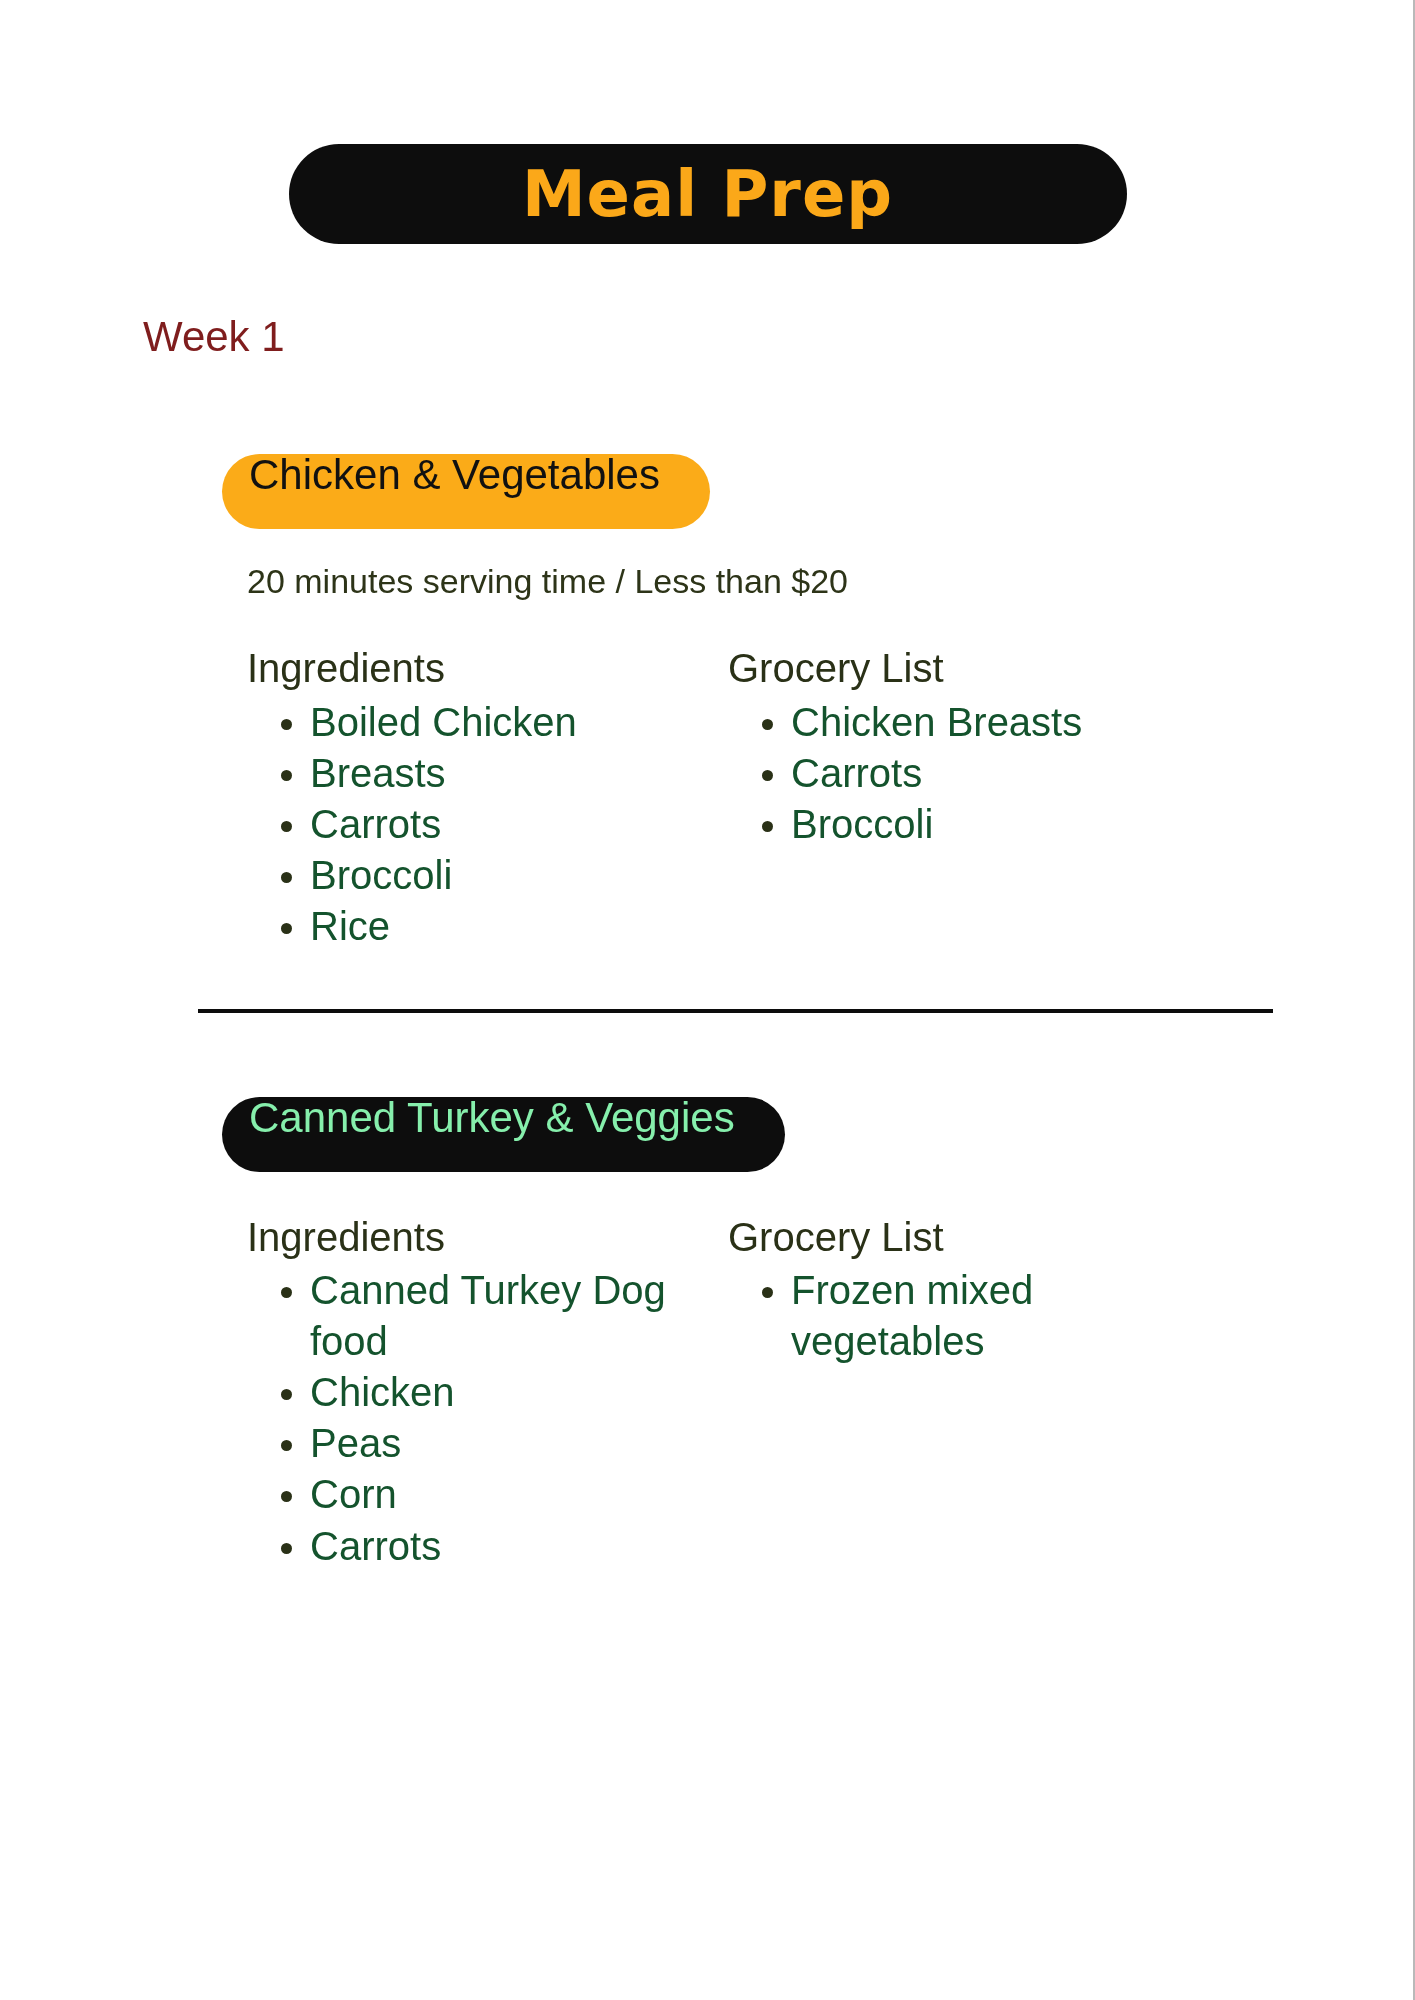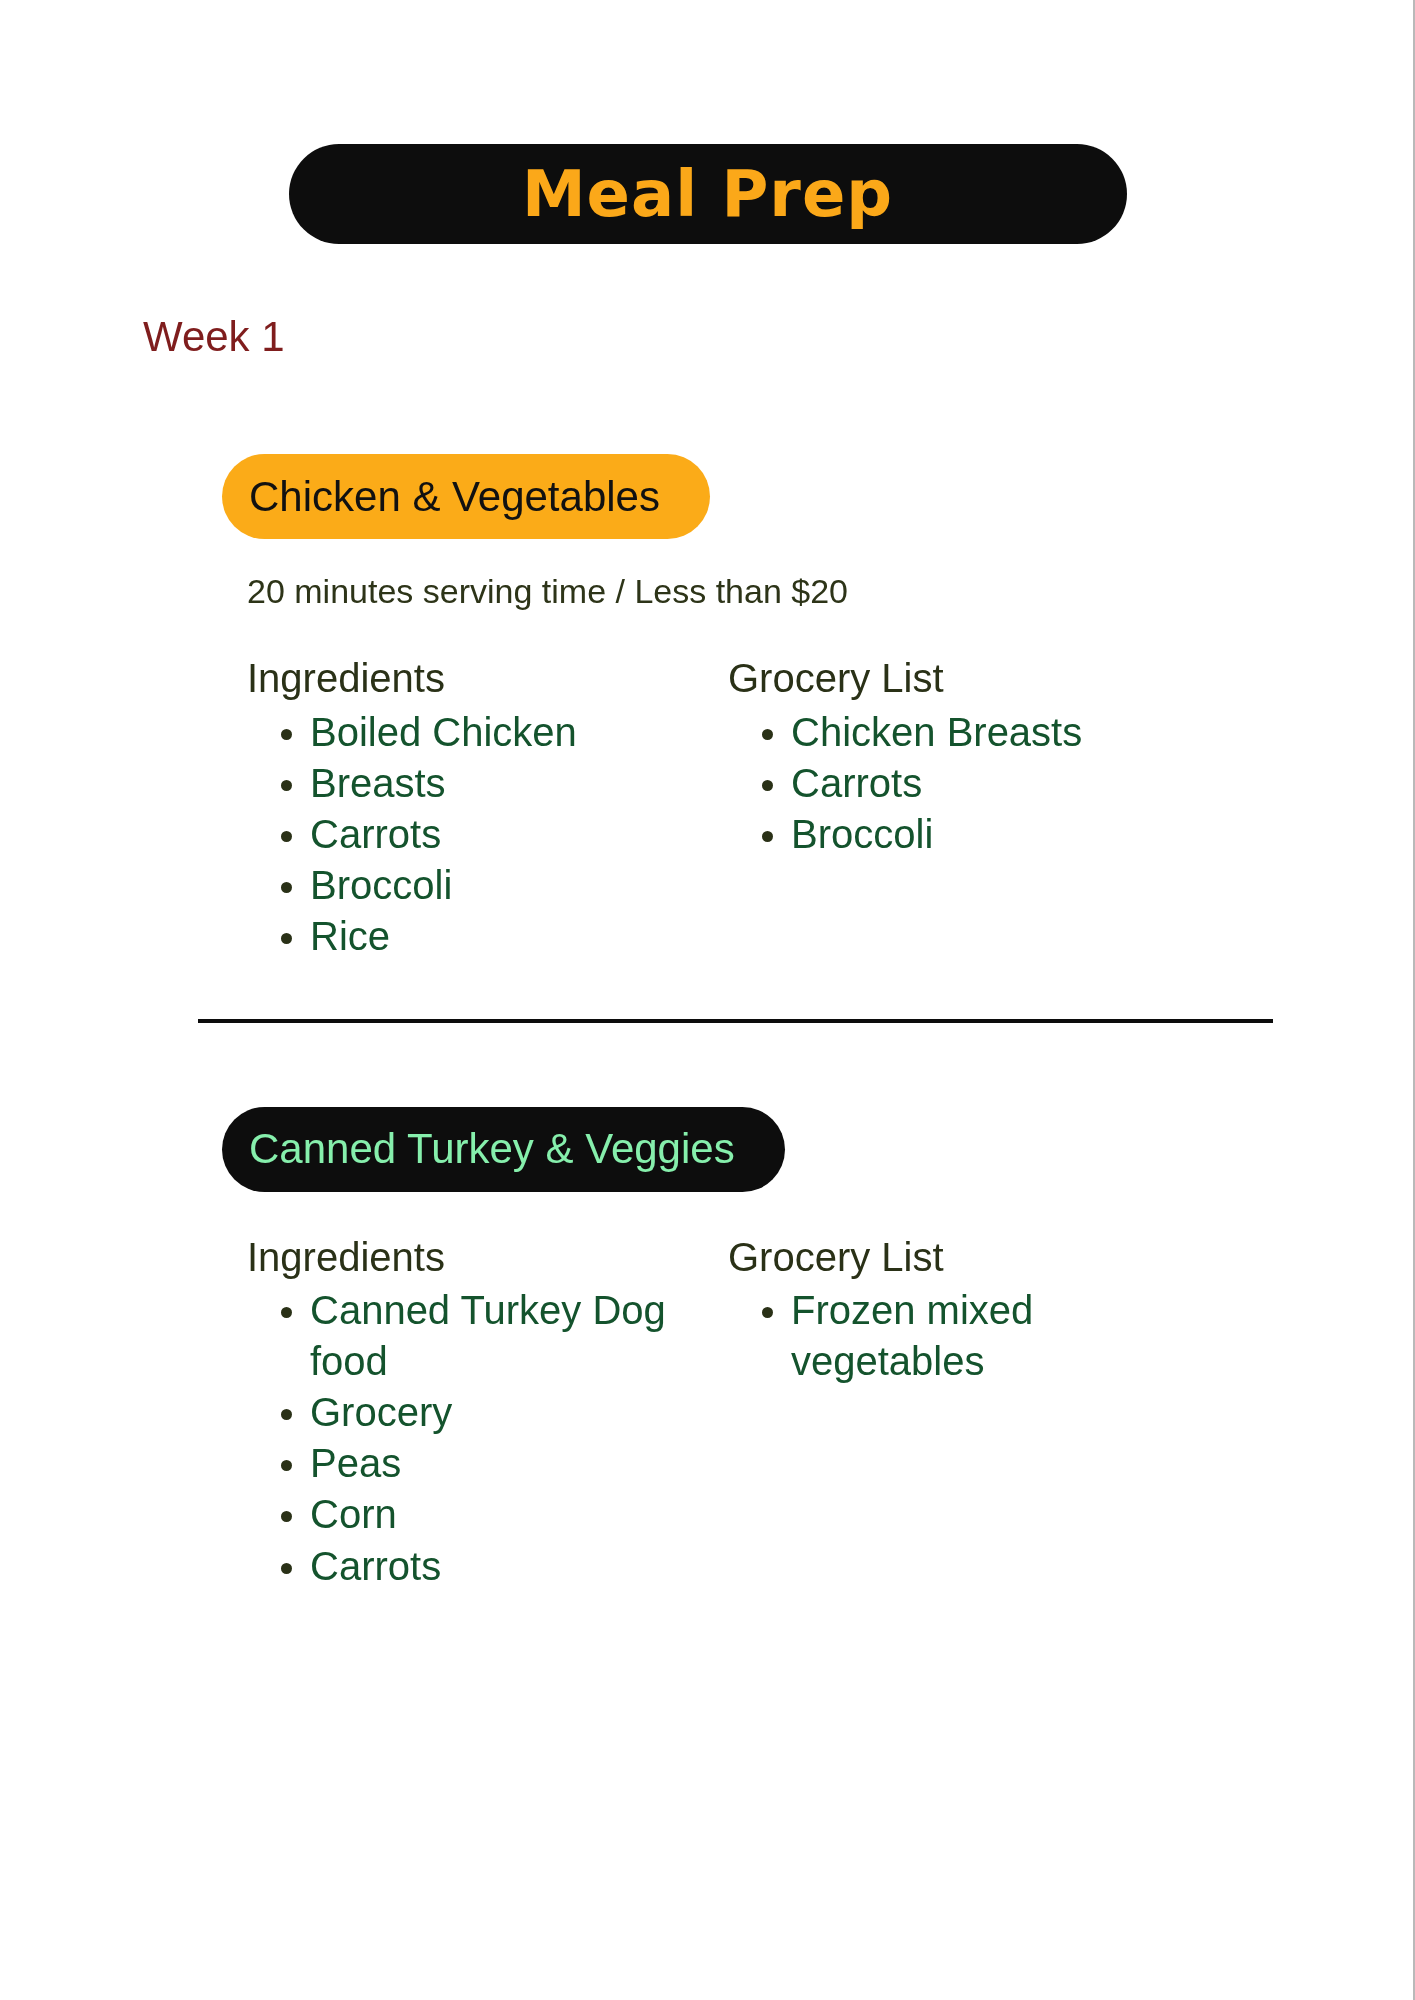--- a/index.html
+++ b/index.html
@@ -35,22 +35,22 @@
     font-size:42px;
     line-height:1.1;
     color:#7f1d1d;
   }
   .section{
     margin-left:222px;
   }
   .section.first{margin-top:94px;}
   .section.second{margin-top:84px;}
   .section-pill{
-    display:inline-flex;align-items:center;
-    height:85px;
+    display:inline-flex;
+    height:75px;
     border-radius:44px;
     padding:0 50px 0 27px;
     box-sizing:border-box;
     min-width:445px;
   }
   .section-pill.orange{background:#fbab18;}
   .section-pill.orange .section-title{color:#111111;}
   .section-pill.black{background:#0d0d0d;}
   .section-pill.black .section-title{color:#86efac;}
   .section-title{
@@ -139,21 +139,21 @@
 
   <div class="section second">
     <div class="section-pill black">
       <span class="section-title">Canned Turkey &amp; Veggies</span>
     </div>
     <div class="cols">
       <div class="col-left">
         <p class="col-heading">Ingredients</p>
         <ul class="list">
             <li>Canned Turkey Dog food</li>
-            <li>Grocery</li>
+            <li>Chicken</li>
             <li>Peas</li>
             <li>Corn</li>
             <li>Carrots</li>
           </ul>
       </div>
       <div class="col-right">
         <p class="col-heading">Grocery List</p>
         <ul class="list">
             <li>Frozen mixed vegetables</li>
           </ul>

